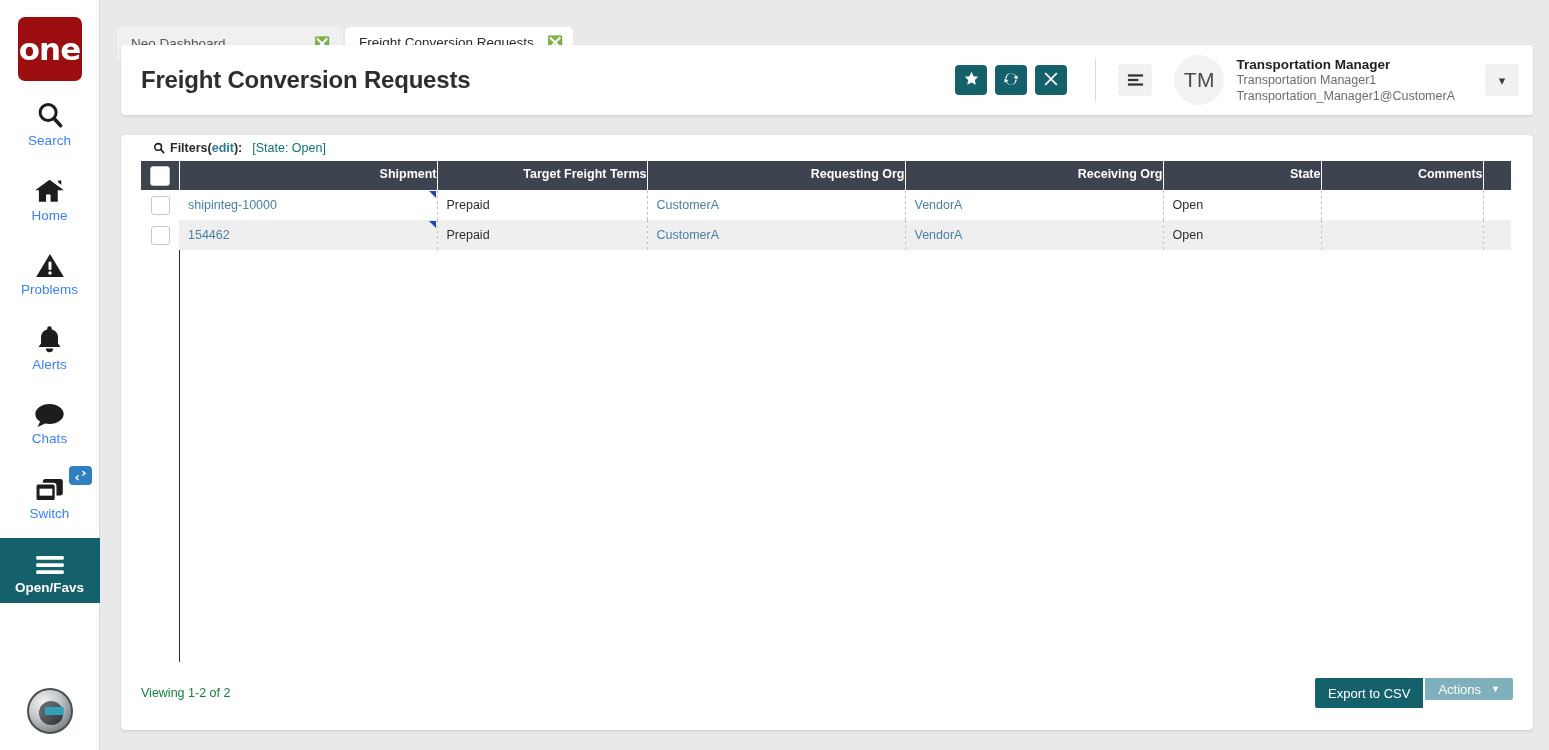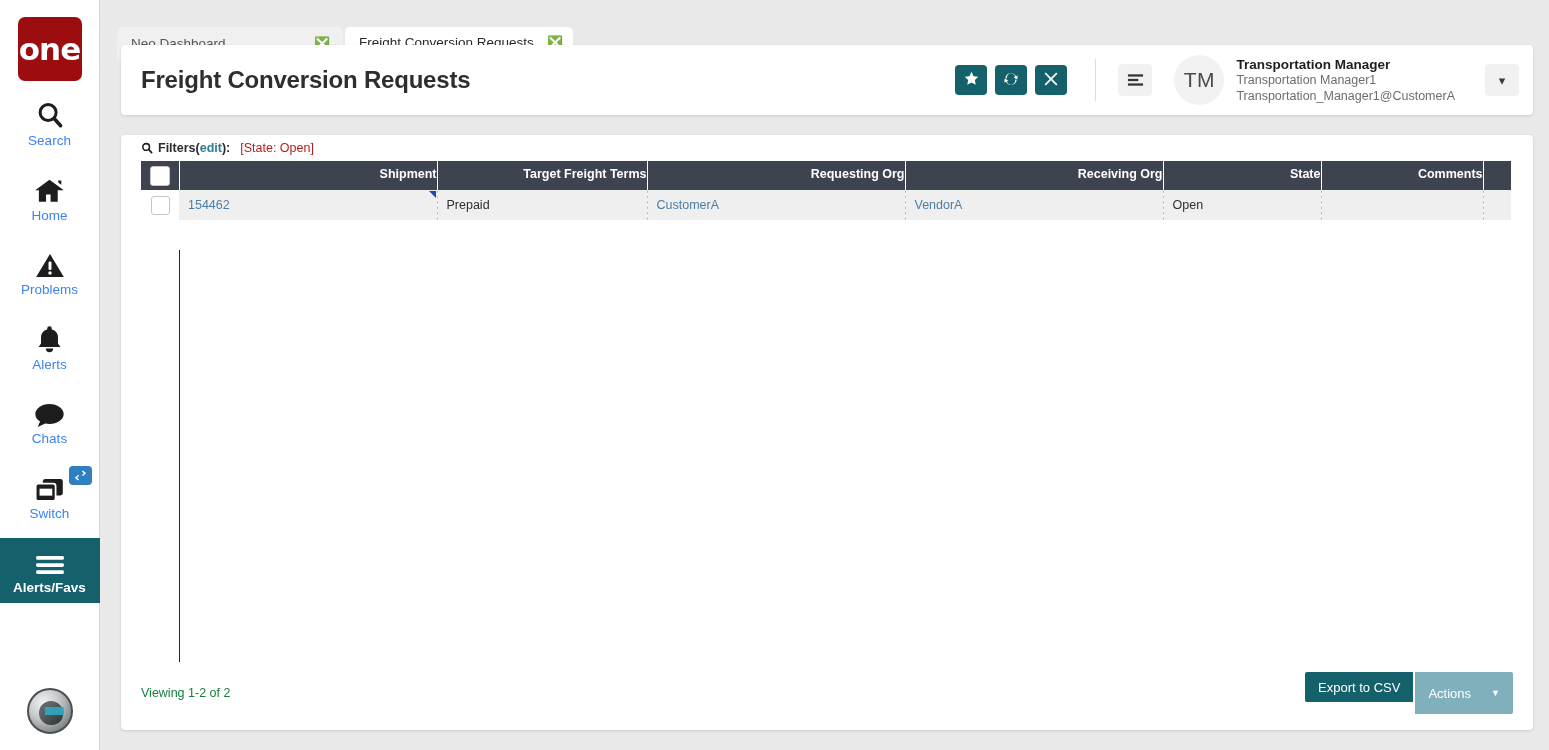--- a/index.html
+++ b/index.html
@@ -120,27 +120,27 @@
   }
 
   
   #maincard {
     position: absolute; left: 121px; top: 135px; width: 1412px; height: 595px;
     background: #ffffff; border-radius: 4px;
     box-shadow: 0 1px 3px rgba(0,0,0,.13);
   }
   #filterbar {
     display: flex; align-items: center; height: 26px;
-    padding-left: 20px; font-size: 12.5px; color: #2b2b2b;
+    padding-left: 32px; font-size: 12.5px; color: #2b2b2b;
   }
   .filter-magnifier { margin-right: 5px; display: flex; align-items: center; }
   .filter-label { font-weight: 700; }
   .filter-edit { color: #2e7d96; text-decoration: none; font-weight: 700; cursor: pointer; }
   .filter-paren { font-weight: 700; }
-  .filter-value { margin-left: 10px; color: #b91c1c; }
+  .filter-value { margin-left: 10px; color: #0f766e; }
 
   
   #grid { width: 1370px; margin-left: 20px; position: relative; }
   table.data { border-collapse: collapse; width: 1370px; table-layout: fixed; }
   table.data thead th {
     background: #3d444f; color: #ffffff; text-align: right;
     font-size: 12.5px; font-weight: 700; height: 29px;
     padding: 0 0 4px 9px; border-right: 1px solid #ffffff;
     white-space: nowrap;
   }
@@ -182,24 +182,24 @@
     display: flex; align-items: center; padding: 0 20px;
   }
   #viewing-text { font-size: 12.5px; color: #15803d; }
   .foot-actions { margin-left: auto; display: flex; }
   .btn-export {
     background: #14606b; color: #ffffff; border: none; height: 30px;
     padding: 0 13px; font-size: 13px; cursor: pointer;
     border-radius: 2px 0 0 2px; font-family: "Liberation Sans", sans-serif;
   }
   .btn-actions {
-    background: #7fb0bb; color: #ffffff; border: none; height: 42px;
+    background: #7fb0bb; color: #ffffff; border: none; height: 22px;
     padding: 0 13px; font-size: 13px; cursor: pointer;
     border-radius: 0 2px 2px 0; margin-left: 2px;
-    display: flex; align-items: center; gap: 20px;
+    display: flex; align-items: center; gap: 10px;
     font-family: "Liberation Sans", sans-serif;
   }
   .btn-actions .cv { font-size: 9px; }
 </style>
 </head>
 <body>
 
 <div id="app">
 
   <nav id="sidebar">
@@ -273,21 +273,21 @@
     </div>
 
     <div class="nav-item active">
       <span class="nav-icon">
         <svg width="30" height="24" viewBox="0 0 26 20">
             <rect x="1" y="2.2" width="24" height="3.3" rx="1.2" fill="#fff"></rect>
             <rect x="1" y="8.4" width="24" height="3.3" rx="1.2" fill="#fff"></rect>
             <rect x="1" y="14.6" width="24" height="3.3" rx="1.2" fill="#fff"></rect>
           </svg>
       </span>
-      <span class="nav-label">Alerts/Favs</span>
+      <span class="nav-label">Open/Favs</span>
     </div>
 
     <div class="sidebar-spacer"></div>
     <div class="agent-orb"></div>
   </nav>
 
   <div id="tabstrip">
     <div class="tab tab-0">
       <span class="tab-title">Neo Dashboard</span>
       <span class="tab-close">❎</span>
@@ -383,20 +383,39 @@
             <th>Shipment</th>
             <th>Target Freight Terms</th>
             <th>Requesting Org</th>
             <th>Receiving Org</th>
             <th>State</th>
             <th>Comments</th>
             <th></th>
           </tr>
         </thead>
         <tbody>
+          <tr class="odd">
+            <td class="cb-col">
+              <span class="row-cb"></span>
+            </td>
+            <td>
+              <a class="cell-link">shipinteg-10000</a>
+              <span class="corner-flag"></span>
+            </td>
+            <td>Prepaid</td>
+            <td>
+              <a class="cell-link">CustomerA</a>
+            </td>
+            <td>
+              <a class="cell-link">VendorA</a>
+            </td>
+            <td>Open</td>
+            <td></td>
+            <td></td>
+          </tr>
           <tr class="even">
             <td class="cb-col">
               <span class="row-cb"></span>
             </td>
             <td>
               <a class="cell-link">154462</a>
               <span class="corner-flag"></span>
             </td>
             <td>Prepaid</td>
             <td>

